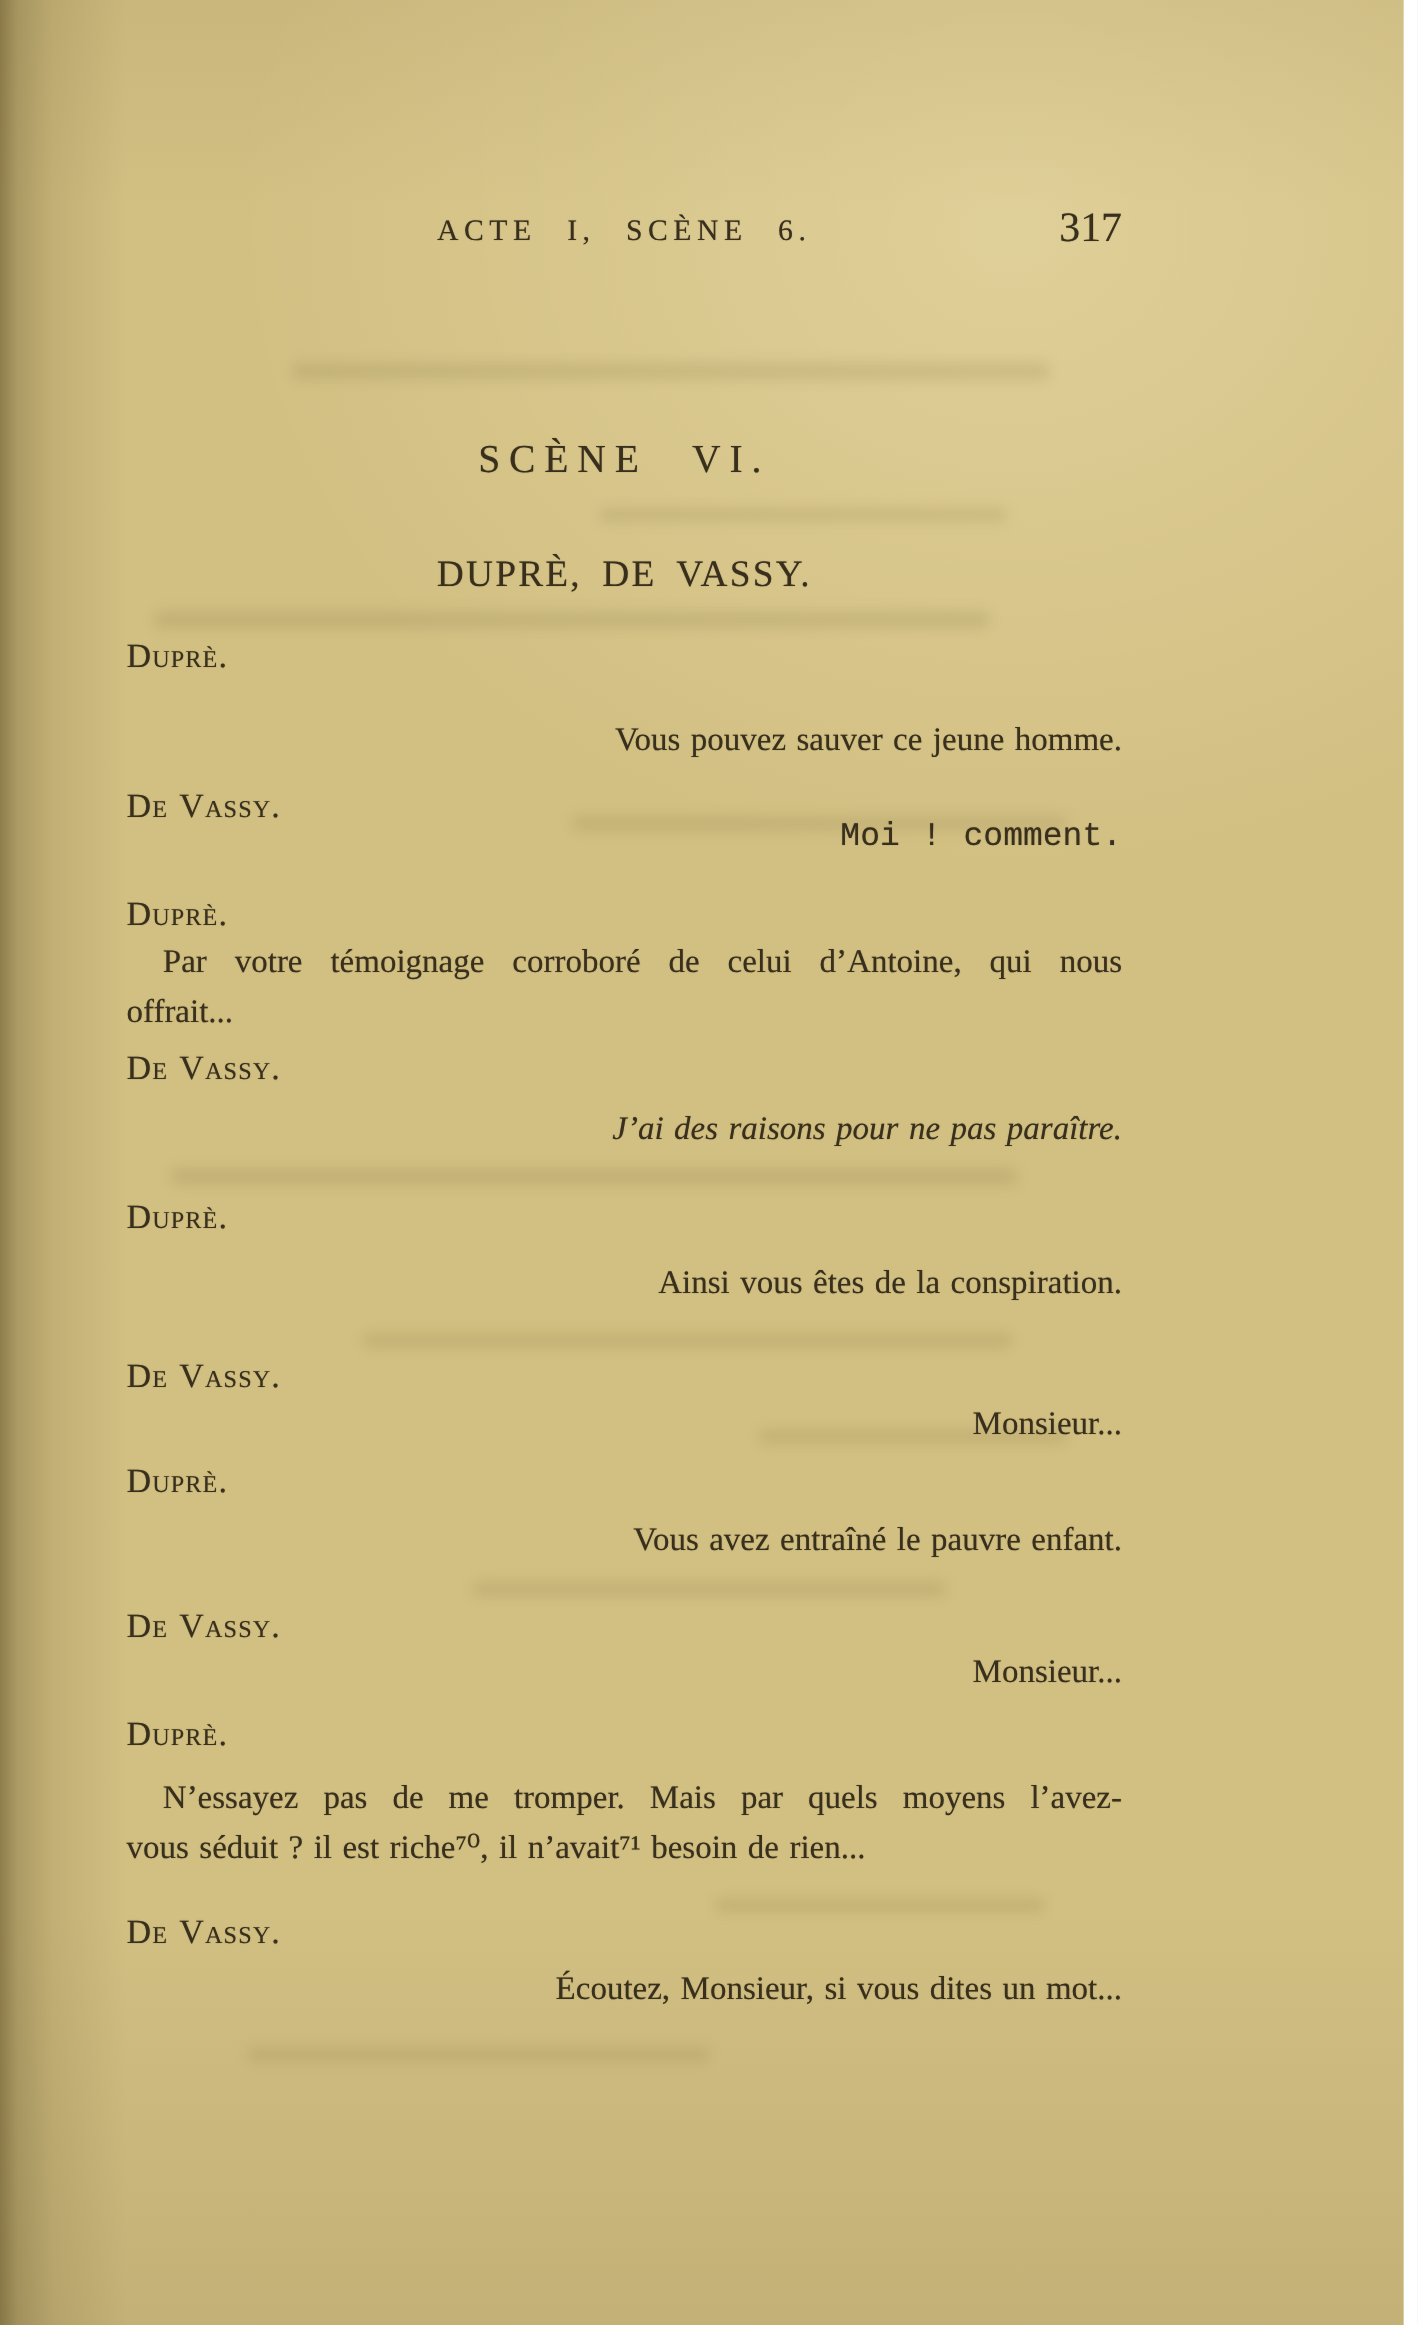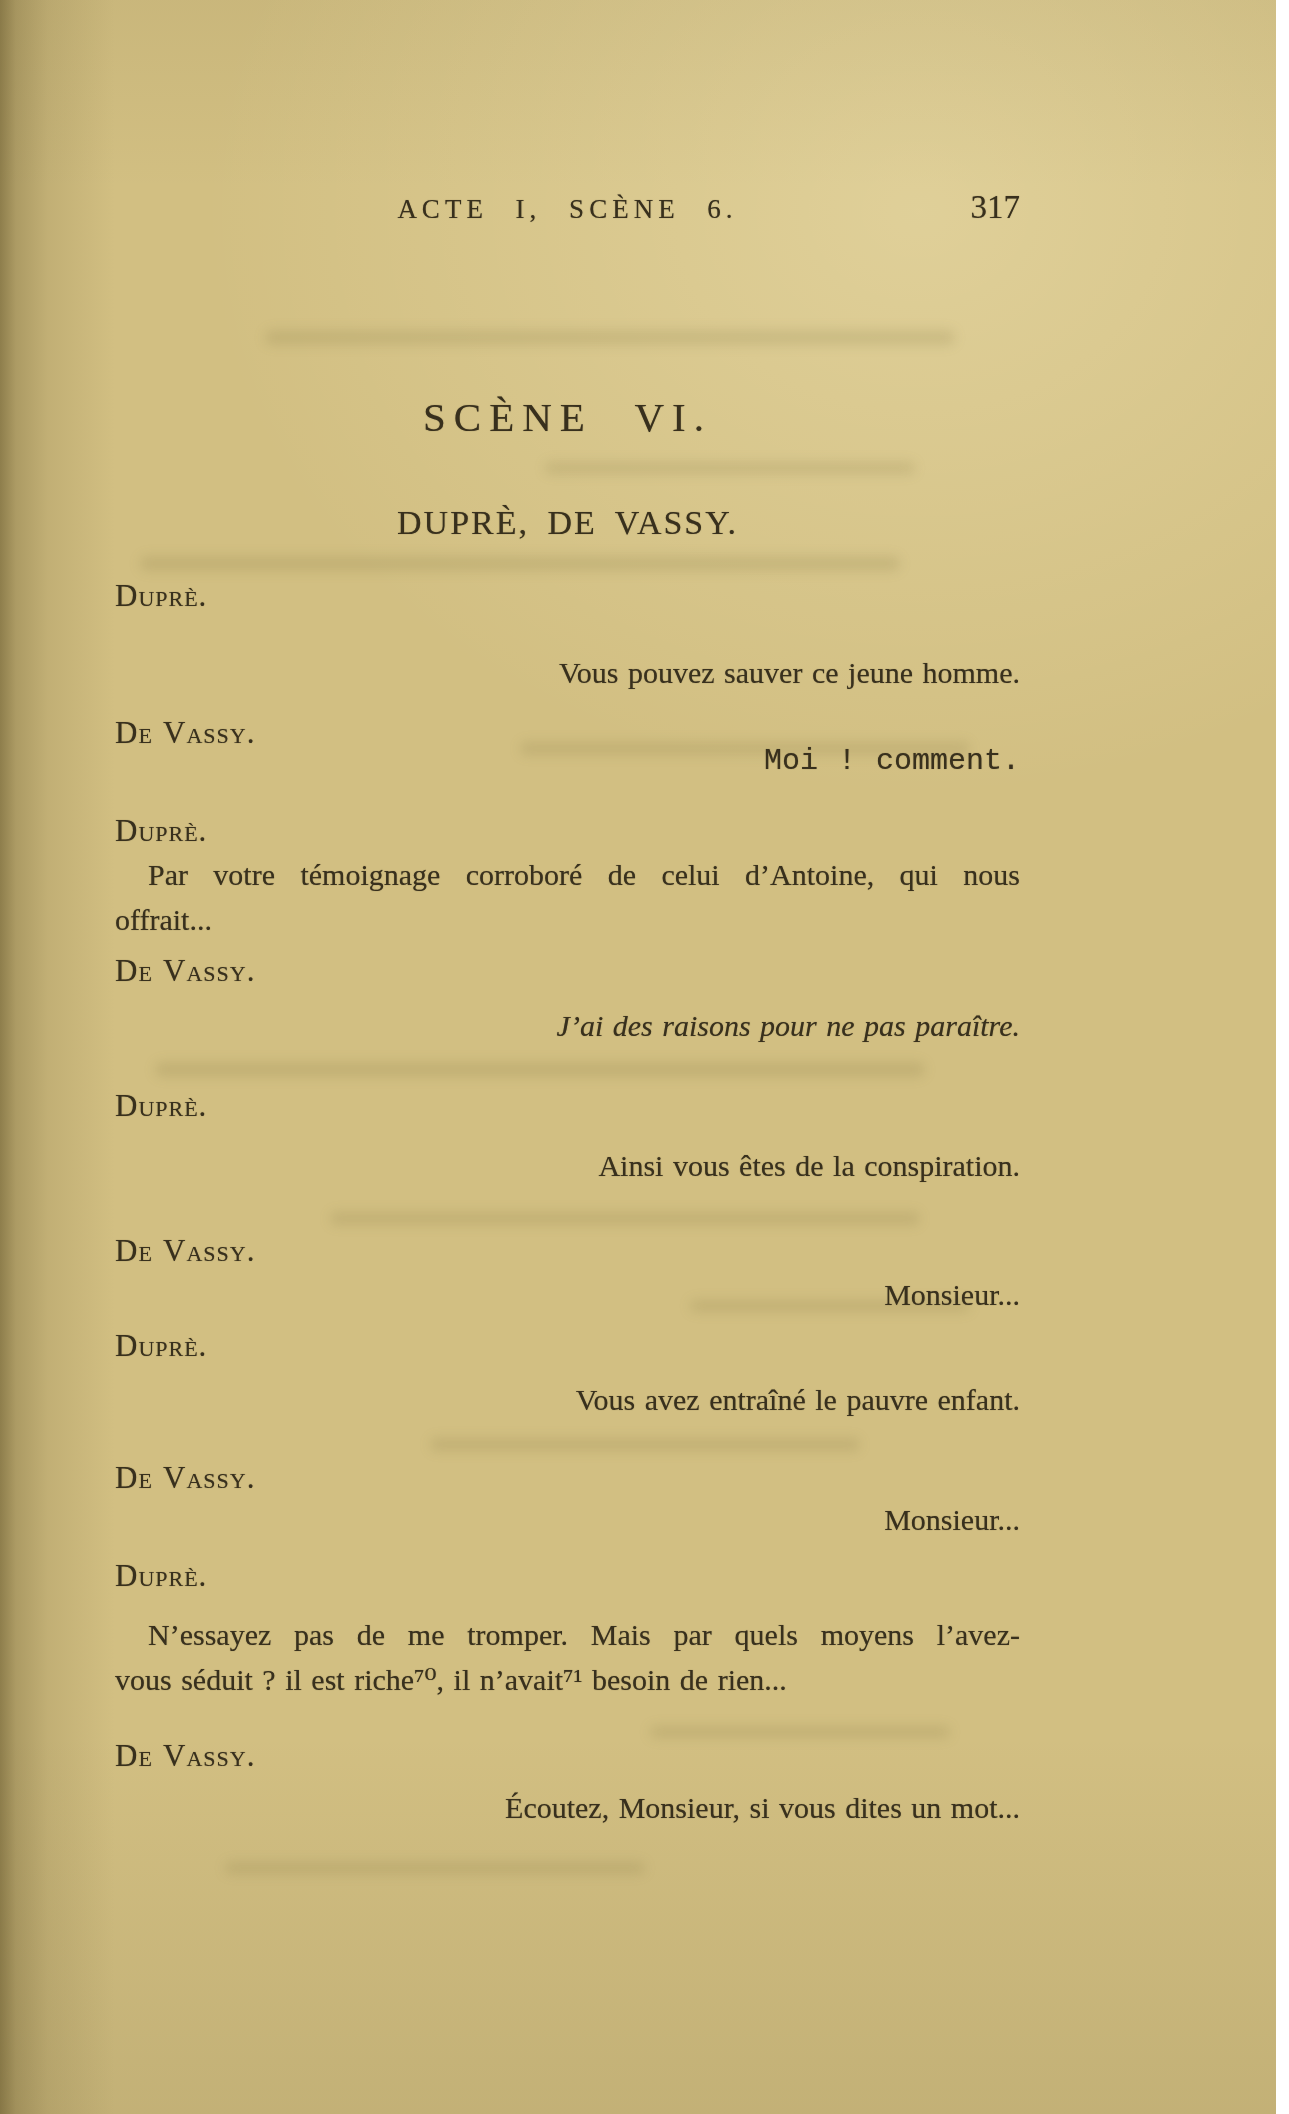--- a/index.html
+++ b/index.html
@@ -56,25 +56,25 @@
   .justify { text-align: justify; text-align-last: justify; }
 
   .running-header {
     top: 188px;
     font-size: 27px;
     letter-spacing: 5px;
     word-spacing: 16px;
   }
   .page-number {
     top: 186px;
-    font-size: 33px;
+    font-size: 38px;
   }
   .scene-title {
     top: 396px;
-    font-size: 41px;
+    font-size: 36px;
     letter-spacing: 8px;
     word-spacing: 24px;
   }
   .characters-line {
     top: 502px;
     font-size: 34px;
     letter-spacing: 2px;
     word-spacing: 8px;
   }
   .speaker {

